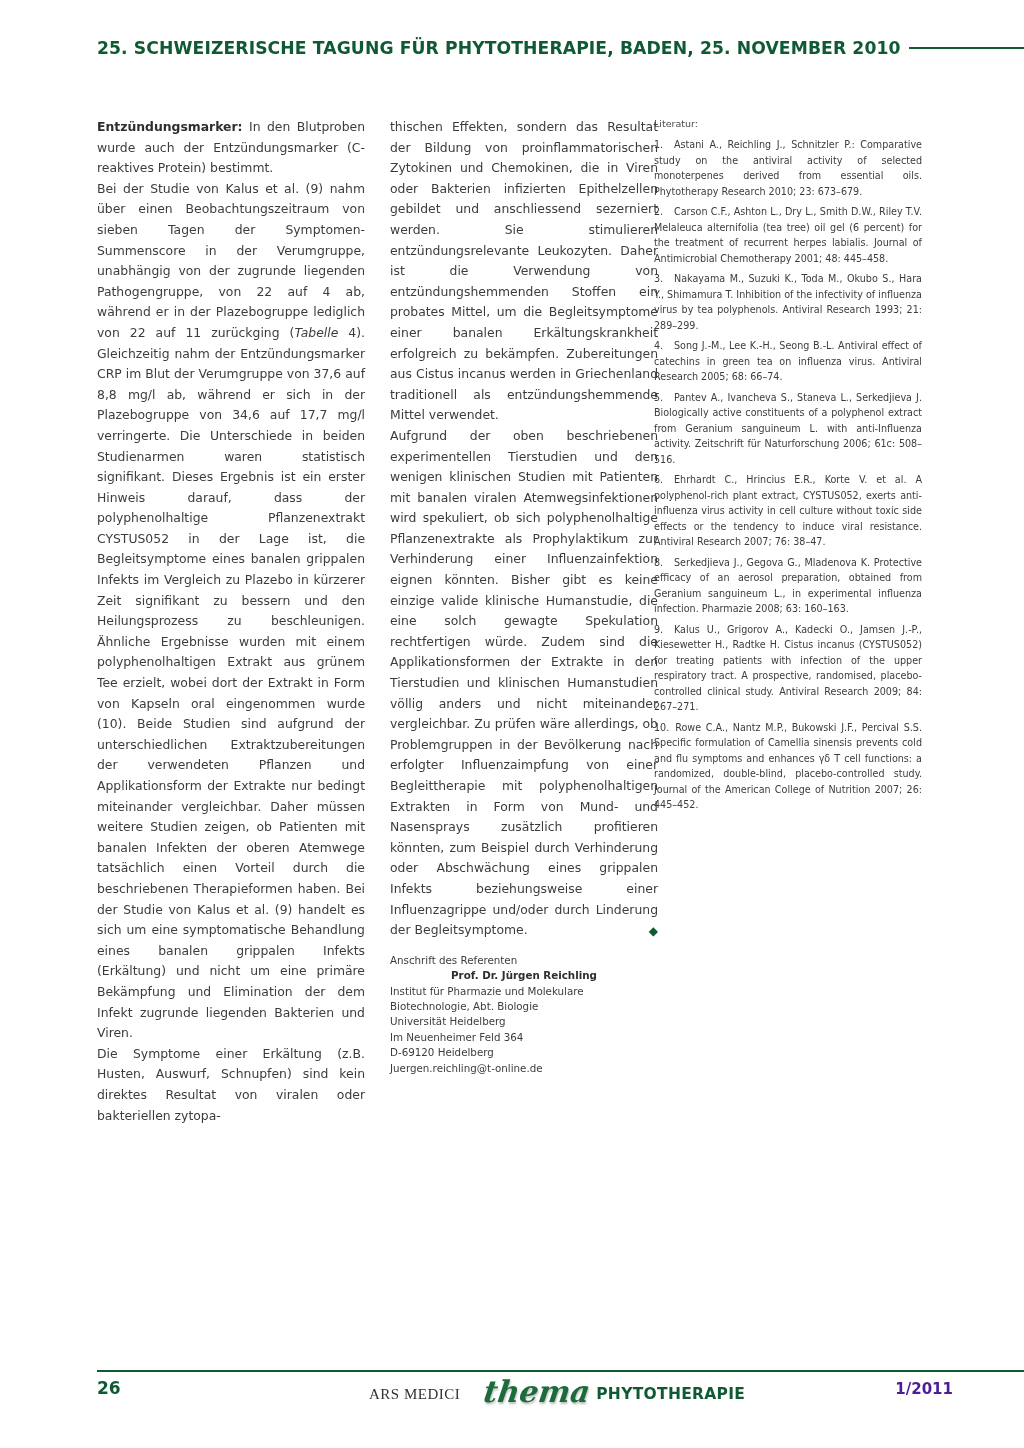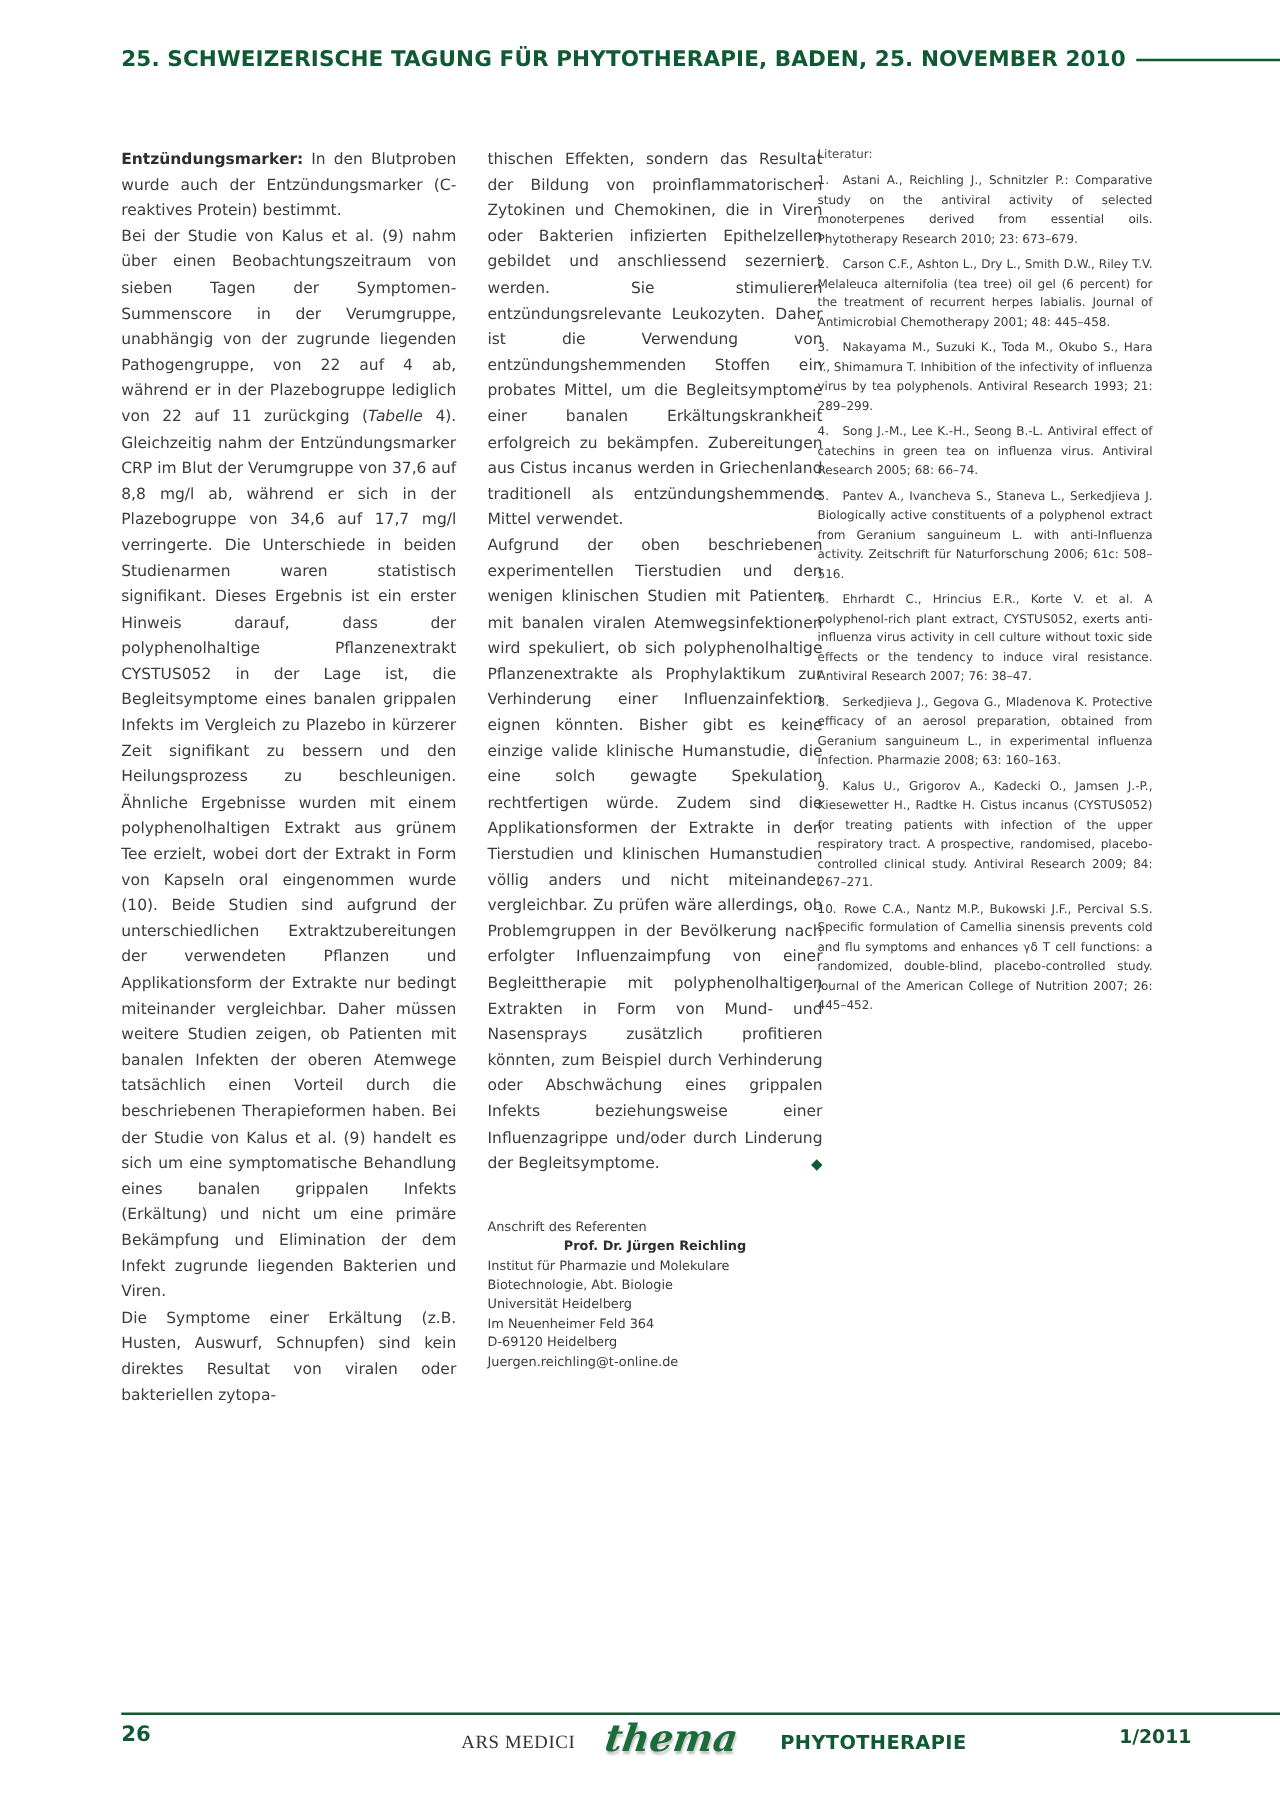--- a/index.html
+++ b/index.html
@@ -12,35 +12,35 @@
   .col1 { left: 97px; width: 268px; }
   .col2 { left: 390px; width: 268px; }
   .col3 { left: 654px; width: 268px; }
 
   .body-text { font-size: 12.4px; line-height: 20.6px; text-align: justify; color: #3c3c3c; margin: 0; hyphens: manual; }
   .body-text .lead { font-weight: bold; color: #2e2e2e; }
   .body-text em { font-style: italic; }
   .para { margin: 0; }
   .end-diamond { float: right; color: #0f5a33; font-size: 12px; margin-top: 1px; }
 
-  .address { margin-top: 34px; font-size: 10.3px; line-height: 15.4px; color: #3c3c3c; }
+  .address { margin-top: 12px; font-size: 10.3px; line-height: 15.4px; color: #3c3c3c; }
   .address .addr-name { font-weight: bold; color: #2e2e2e; text-align: center; }
 
   .lit-title { font-size: 9.5px; line-height: 14px; color: #4a4a4a; margin-bottom: 6px; }
   .ref { font-size: 9.6px; line-height: 15.5px; text-align: justify; color: #3c3c3c; margin: 0 0 5px 0; }
   .ref .num { display: inline-block; min-width: 14px; margin-right: 6px; }
 
   .footer-line { position: absolute; top: 1370px; left: 97px; right: 0; height: 2px; background: #0f5a33; }
   .footer { position: absolute; top: 1376px; left: 97px; width: 856px; height: 36px; }
   .page-num { position: absolute; left: 0; top: 2px; font-weight: bold; font-size: 17px; color: #0f5a33; }
-  .issue { position: absolute; right: 0; top: 4px; font-weight: bold; font-size: 15px; color: #14532d; }
+  .issue { position: absolute; right: 0; top: 4px; font-weight: bold; font-size: 15px; color: #4c1d95; }
   .logo { position: absolute; left: 272px; top: 0; display: flex; align-items: flex-end; height: 30px; }
   .logo-ars { font-family: "Liberation Serif", serif; font-size: 15px; color: #333; letter-spacing: 0.5px; margin-right: 24px; padding-bottom: 3px; font-variant: small-caps; }
   .logo-thema { font-family: "DejaVu Serif", serif; font-style: italic; font-weight: bold; font-size: 30px; color: #1c6b3a; line-height: 28px; margin-right: 6px; text-shadow: 1px 2px 2px rgba(0,0,0,0.25); transform: skewX(-8deg); }
-  .logo-phyto { font-weight: bold; font-size: 15.5px; color: #0f5a33; padding-bottom: 3px; letter-spacing: 0.3px; margin-left: 28px; }
+  .logo-phyto { font-weight: bold; font-size: 15.5px; color: #0f5a33; padding-bottom: 3px; letter-spacing: 0.3px; }
 </style>
 </head>
 <body>
 
 <div class="header">
   <span class="header-title">25. SCHWEIZERISCHE TAGUNG FÜR PHYTOTHERAPIE, BADEN, 25. NOVEMBER 2010</span>
   <span class="header-line"></span>
 </div>
 
 <div class="col col1">

